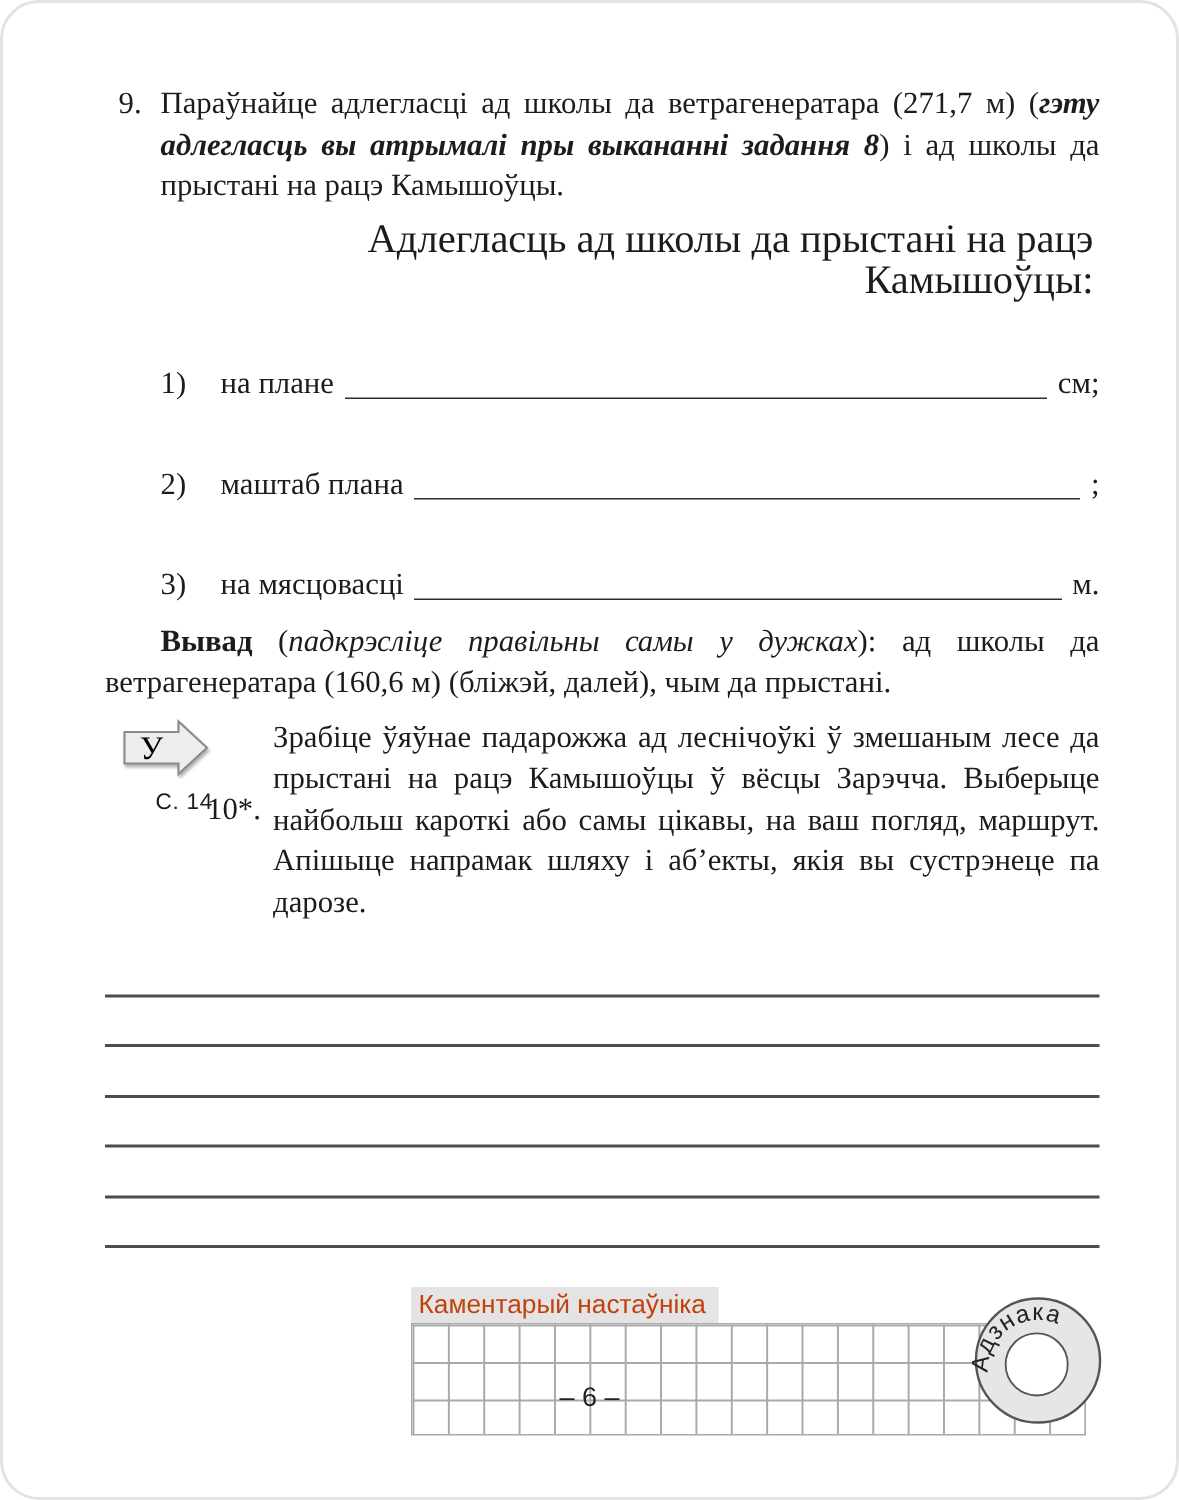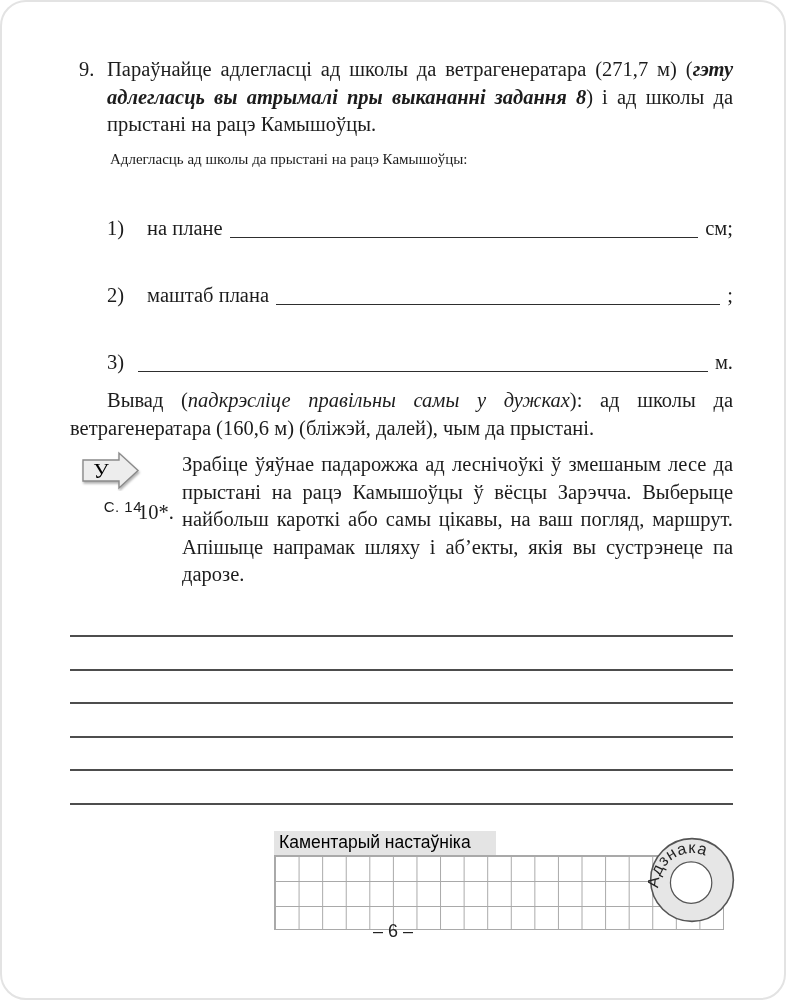--- a/index.html
+++ b/index.html
@@ -25,26 +25,27 @@
     width: 626px;
     font-size: 20.5px;
     line-height: 27.5px;
     text-align: justify;
   }
   .task-number9 {
     position: absolute; left: -28px; top: 0;
   }
   .bolditalic { font-weight: bold; font-style: italic; }
   .italic { font-style: italic; }
-  .bold { font-weight: normal; }
+  .bold { font-weight: bold; }
 
   .subheading {
     margin: 7px 0 0 40px;
-    font-size: 15px;
-    line-height: 27.5px;
+    font-size: 27px;
+    line-height: 27.5px;
+    text-align: right;
   }
 
   .items { margin: 9px 0 0 37px; width: 626px; }
   .item {
     display: flex; align-items: baseline;
     font-size: 20.5px; line-height: 27px;
     margin-bottom: 7px;
   }
   .item-number { white-space: nowrap; margin-right: 7px; }
   .item-label { white-space: nowrap; margin-left: 16px; }
@@ -105,22 +106,22 @@
   .comment-box {
     position: relative;
     margin: 26px 0 0 204px;
     width: 450px;
   }
   .comment-label {
     display: inline-block;
     background: #e4e4e4;
     font-family: "Liberation Sans", sans-serif;
     font-size: 17.5px;
-    padding: 1px 25px 2px 5px;
-    color: #000000;
+    padding: 1px 8px 2px 5px;
+    color: #c2410c;
   }
   .comment-grid {
     width: 450px; height: 75px;
     border: 1px solid #a9a9a9;
     background-image:
       linear-gradient(to right, #a9a9a9 1px, transparent 1px),
       linear-gradient(to bottom, #a9a9a9 1px, transparent 1px);
     background-size: calc(100% / 19) 25px;
   }
   .grade-badge {
@@ -163,20 +164,21 @@
       <span class="item-unit">см;</span>
     </div>
     <div class="item">
       <span class="item-number">2)</span>
       <span class="item-label">маштаб плана</span>
       <span class="blank-line"></span>
       <span class="item-unit">;</span>
     </div>
     <div class="item">
       <span class="item-number">3)</span>
+      <span class="item-label">на мясцовасці</span>
       <span class="blank-line"></span>
       <span class="item-unit">м.</span>
     </div>
   </div>
 
   <p class="conclusion">
     <span class="bold">Вывад</span><span> (</span><span class="italic">падкрэсліце правільны самы у дужках</span><span>): ад школы да ветрагенератара (160,6 м) (бліжэй, далей), чым да прыстані.</span>
   </p>
 
   <div class="task10">

